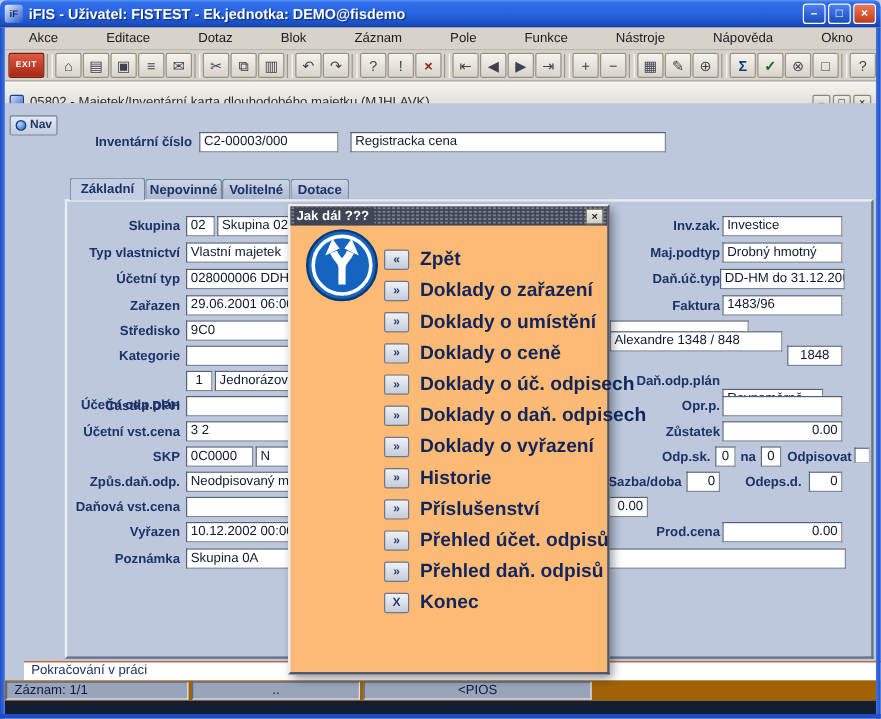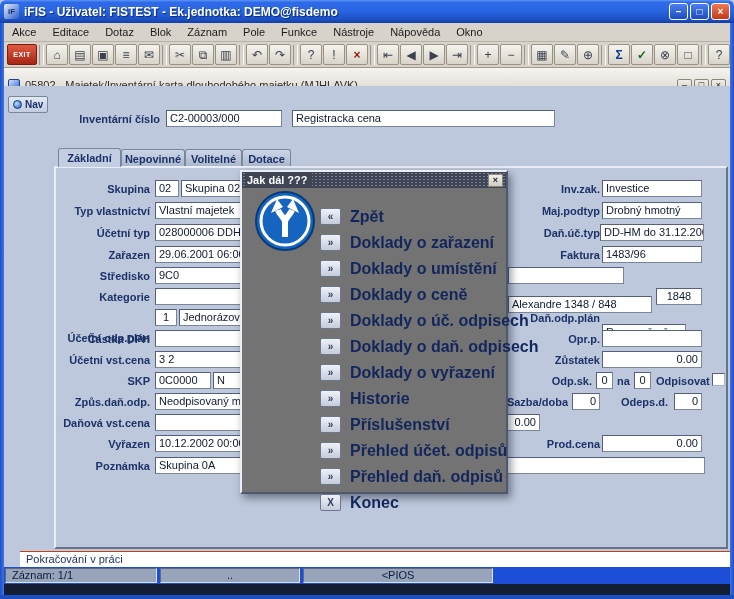--- a/index.html
+++ b/index.html
@@ -15,21 +15,21 @@
     background:linear-gradient(135deg,#e8f0ff,#2a5bc8); color:#0b2d70; font-size:8px; font-weight:bold;
     display:flex; align-items:center; justify-content:center; text-shadow:none; }
   .caps { margin-left:auto; display:flex; gap:2px; }
   .cap { width:19px; height:17px; border-radius:3px; border:1px solid #fff;
     display:flex; align-items:center; justify-content:center; font-size:10px; color:#fff; text-shadow:none;
     background:linear-gradient(180deg,#4d7ff0,#1c4dbd); }
   .cap.close { background:linear-gradient(180deg,#ee7a55,#c23a17); }
 
   .menubar { position:absolute; left:4px; top:23px; width:726px; height:19px; background:#d7d3ca;
     border-bottom:1px solid #b6b2a6; display:flex; align-items:center; font-size:11px; color:#1c1c1c; }
-  .menu-item { padding:2px 8px; }
+  .menu-item { padding:2px 20px; }
 
   .toolbar { position:absolute; left:4px; top:42px; width:726px; height:26px; background:#d7d3ca;
     border-bottom:1px solid #9d998d; display:flex; align-items:center; gap:1px; padding:0 3px; }
   .ticon { width:22px; height:21px; flex:0 0 auto; background:linear-gradient(#f5f3ed,#d8d4c9);
     border:1px solid #989385; border-radius:2px; display:flex; align-items:center; justify-content:center;
     font-size:12px; color:#3c4050; }
   .ticon[data-name="exit-icon"] { width:30px; background:linear-gradient(#e05a43,#a62612); color:#fff;
     font-size:7px; font-weight:bold; letter-spacing:.5px; border-color:#7c1d10; }
   .ticon[data-name="commit-icon"] { color:#15691f; font-weight:bold; }
   .ticon[data-name="cancel-query-icon"] { color:#8a1f14; font-weight:bold; }
@@ -66,42 +66,42 @@
     border:1px solid #55617a; border-right-color:#aab4c6; border-bottom-color:#aab4c6; }
 
   .tab { position:absolute; top:149px; height:18px; background:linear-gradient(#ccd6e8,#aab6cc);
     border:1px solid #7a8699; border-bottom:none; border-radius:3px 3px 0 0;
     font-size:11px; font-weight:bold; color:#1c3268; display:flex; align-items:center; justify-content:center; }
   .tab.active { background:#c3cee2; top:148px; height:19px; z-index:2; }
   .panel { position:absolute; left:54px; top:166px; width:674px; height:383px; background:#bdc8dc;
     border:2px solid; border-color:#e8edf6 #67738a #67738a #e8edf6; }
 
   
-  .dialog { position:absolute; left:240px; top:170px; width:268px; height:324px; background:#737373;
+  .dialog { position:absolute; left:240px; top:170px; width:268px; height:392px; background:#fdba74;
     border:2px solid; border-color:#e8edf6 #4e5970 #4e5970 #e8edf6;
     box-shadow:3px 4px 8px rgba(10,16,32,.45); z-index:10; }
   .dialog-title { height:16px; background-color:#3f4554;
     background-image:radial-gradient(#7b8292 1px, transparent 1px); background-size:4px 3px;
     display:flex; align-items:center; padding:0 3px; color:#fff; font-size:11px; font-weight:bold; }
   .dialog-title .t { background:#3f4554; padding:0 4px 0 2px; line-height:14px; }
   .dialog-close { margin-left:auto; width:15px; height:13px; background:linear-gradient(#f2f0ea,#cfccc2);
     border:1px solid #8a8678; color:#222; font-size:9px; font-weight:bold;
     display:flex; align-items:center; justify-content:center; }
   .big-circle { position:absolute; left:12px; top:18px; width:62px; height:62px; }
   .dlg-list { position:absolute; left:78px; top:36px; }
   .drow { display:flex; align-items:center; height:17px; margin-bottom:9px; }
   .dicon { width:21px; height:17px; margin-right:9px; flex:0 0 auto;
     background:linear-gradient(#eef1f6,#c5cddb); border:1px solid #6d7890; border-radius:2px;
     font-size:10px; font-weight:bold; color:#2c3c66; display:flex; align-items:center; justify-content:center; }
   .dlbl { font-size:16px; font-weight:bold; color:#12265c; white-space:nowrap; }
 
   
   .console { position:absolute; left:4px; top:551px; width:726px; height:16px; background:#ffffff;
     border-top:1px solid #c2410c; font-size:11px; color:#1c3268; line-height:15px; padding-left:6px;margin-left:16px; }
-  .statusrow { position:absolute; left:4px; top:567px; width:726px; height:17px; background:#1d4ed8;
+  .statusrow { position:absolute; left:4px; top:567px; width:726px; height:17px; background:#a16207;
     display:flex; gap:3px; padding:1px 0 1px 1px; }
   .seg { height:15px; background:#98a4ba; border:1px solid; border-color:#5f6a80 #dfe5ee #dfe5ee #5f6a80;
     font-size:11px; color:#0d1c40; line-height:13px; padding:0 6px; }
   .seg.c { text-align:center; }
   .bottom-dark { position:absolute; left:4px; top:584px; width:726px; height:11px; background:#131d33; }
   .frame-l { position:absolute; left:0; top:23px; width:4px; height:576px; background:linear-gradient(90deg,#1c4fc6,#3f73e2); }
   .frame-r { position:absolute; left:730px; top:23px; width:4px; height:576px; background:linear-gradient(90deg,#3f73e2,#1c4fc6); }
   .frame-b { position:absolute; left:0; top:595px; width:734px; height:4px; background:#1c4fc6; }
 </style>
 </head>
@@ -253,21 +253,21 @@
   <div class="fld" style="left:602px;top:202px;width:100px;" data-name="maj-podtyp-field">Drobný hmotný</div>
 
   <div class="lbl" style="left:505px;top:226px;width:95px;" data-name="dan-uc-typ-label">Daň.úč.typ</div>
   <div class="fld" style="left:600px;top:224px;width:104px;" data-name="dan-uc-typ-field">DD-HM do 31.12.2002</div>
 
   <div class="lbl" style="left:505px;top:248px;width:95px;" data-name="faktura-label">Faktura</div>
   <div class="fld" style="left:602px;top:246px;width:100px;" data-name="faktura-field">1483/96</div>
 
   <div class="fld" style="left:508px;top:267px;width:116px;" data-name="extra-field"></div>
 
-  <div class="fld" style="left:508px;top:296px;width:144px;" data-name="umisteni-field">Alexandre 1348 / 848</div>
+  <div class="fld" style="left:508px;top:276px;width:144px;" data-name="umisteni-field">Alexandre 1348 / 848</div>
   <div class="fld ctr" style="left:656px;top:288px;width:46px;" data-name="umisteni-cislo-field">1848</div>
 
   <div class="lbl" style="left:505px;top:311px;width:95px;" data-name="dan-odp-plan-label">Daň.odp.plán</div>
   <div class="fld" style="left:602px;top:324px;width:84px;text-decoration:underline;" data-name="dan-odp-plan-field">Rovnoměrně</div>
 
   <div class="lbl" style="left:505px;top:332px;width:95px;" data-name="opr-p-label">Opr.p.</div>
   <div class="fld" style="left:602px;top:330px;width:100px;" data-name="opr-p-field"></div>
 
   <div class="lbl" style="left:505px;top:353px;width:95px;" data-name="zustatek-label">Zůstatek</div>
   <div class="fld num" style="left:602px;top:351px;width:100px;" data-name="zustatek-field">0.00</div>

